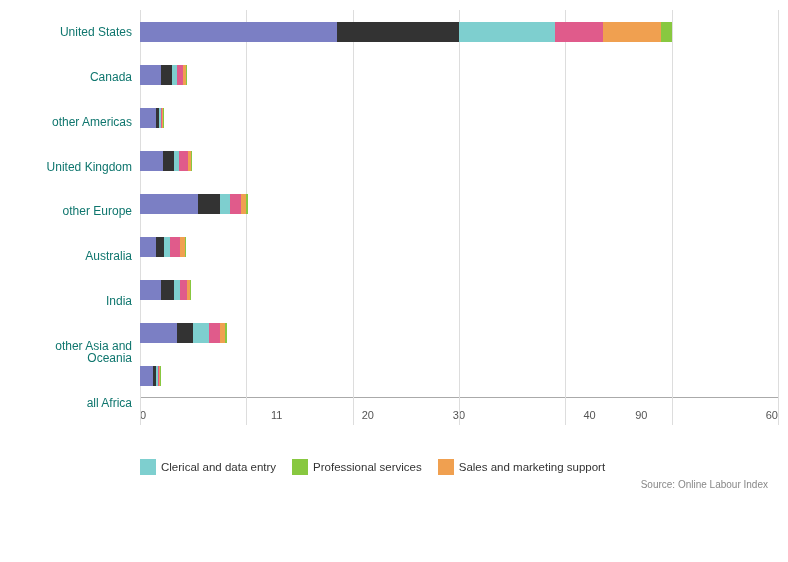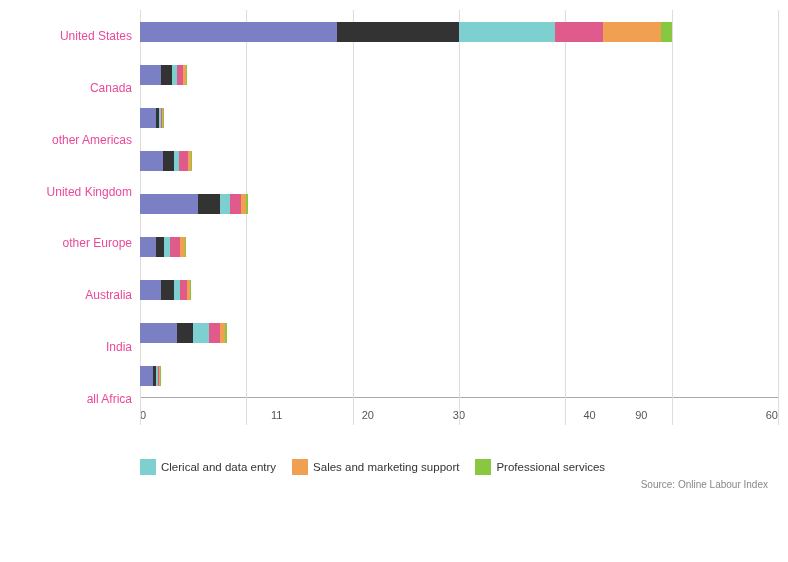--- a/index.html
+++ b/index.html
@@ -25,21 +25,21 @@
     .y-axis {
       width: 130px;
       display: flex;
       flex-direction: column;
       justify-content: space-around;
       padding-bottom: 28px;
     }
     .y-label {
       text-align: right;
       font-size: 12px;
-      color: #ec4899;
+      color: #0f766e;
       line-height: 1;
       padding-right: 8px;
     }
     .plot-area {
       flex: 1;
       display: flex;
       flex-direction: column;
       justify-content: space-around;
       position: relative;
       padding-bottom: 28px;
@@ -116,20 +116,21 @@
 <div class="chart-container">
   <div class="chart-area">
     <div class="y-axis" id="y-axis">
         <div class="y-label">United States</div>
         <div class="y-label">Canada</div>
         <div class="y-label">other Americas</div>
         <div class="y-label">United Kingdom</div>
         <div class="y-label">other Europe</div>
         <div class="y-label">Australia</div>
         <div class="y-label">India</div>
+        <div class="y-label">other Asia and Oceania</div>
         <div class="y-label">all Africa</div>
       </div>
     <div class="plot-area">
       <div class="gridlines" id="gridlines">
           <div class="gridline" style="position: absolute; left: 0%; top: 0px; bottom: 0px; width: 1px; background: rgb(221, 221, 221);"></div>
           <div class="gridline" style="position: absolute; left: 16.6667%; top: 0px; bottom: 0px; width: 1px; background: rgb(221, 221, 221);"></div>
           <div class="gridline" style="position: absolute; left: 33.3333%; top: 0px; bottom: 0px; width: 1px; background: rgb(221, 221, 221);"></div>
           <div class="gridline" style="position: absolute; left: 50%; top: 0px; bottom: 0px; width: 1px; background: rgb(221, 221, 221);"></div>
           <div class="gridline" style="position: absolute; left: 66.6667%; top: 0px; bottom: 0px; width: 1px; background: rgb(221, 221, 221);"></div>
           <div class="gridline" style="position: absolute; left: 83.3333%; top: 0px; bottom: 0px; width: 1px; background: rgb(221, 221, 221);"></div>
@@ -219,22 +220,22 @@
           <div class="x-tick" style="width: 14.2857%; text-align: right;">60</div>
         </div>
     </div>
   </div>
   <div class="legend" id="legend">
       <div class="legend-item">
         <div class="legend-box" style="background: rgb(126, 207, 207);"></div>
         <span class="legend-label">Clerical and data entry</span>
       </div>
       <div class="legend-item">
+        <div class="legend-box" style="background: rgb(136, 200, 64);"></div>
+        <span class="legend-label">Professional services</span>
+      </div>
+      <div class="legend-item">
         <div class="legend-box" style="background: rgb(240, 160, 80);"></div>
         <span class="legend-label">Sales and marketing support</span>
-      </div>
-      <div class="legend-item">
-        <div class="legend-box" style="background: rgb(136, 200, 64);"></div>
-        <span class="legend-label">Professional services</span>
       </div>
     </div>
   <div class="source-line">Source: Online Labour Index</div>
 </div>
 
 </body></html>

